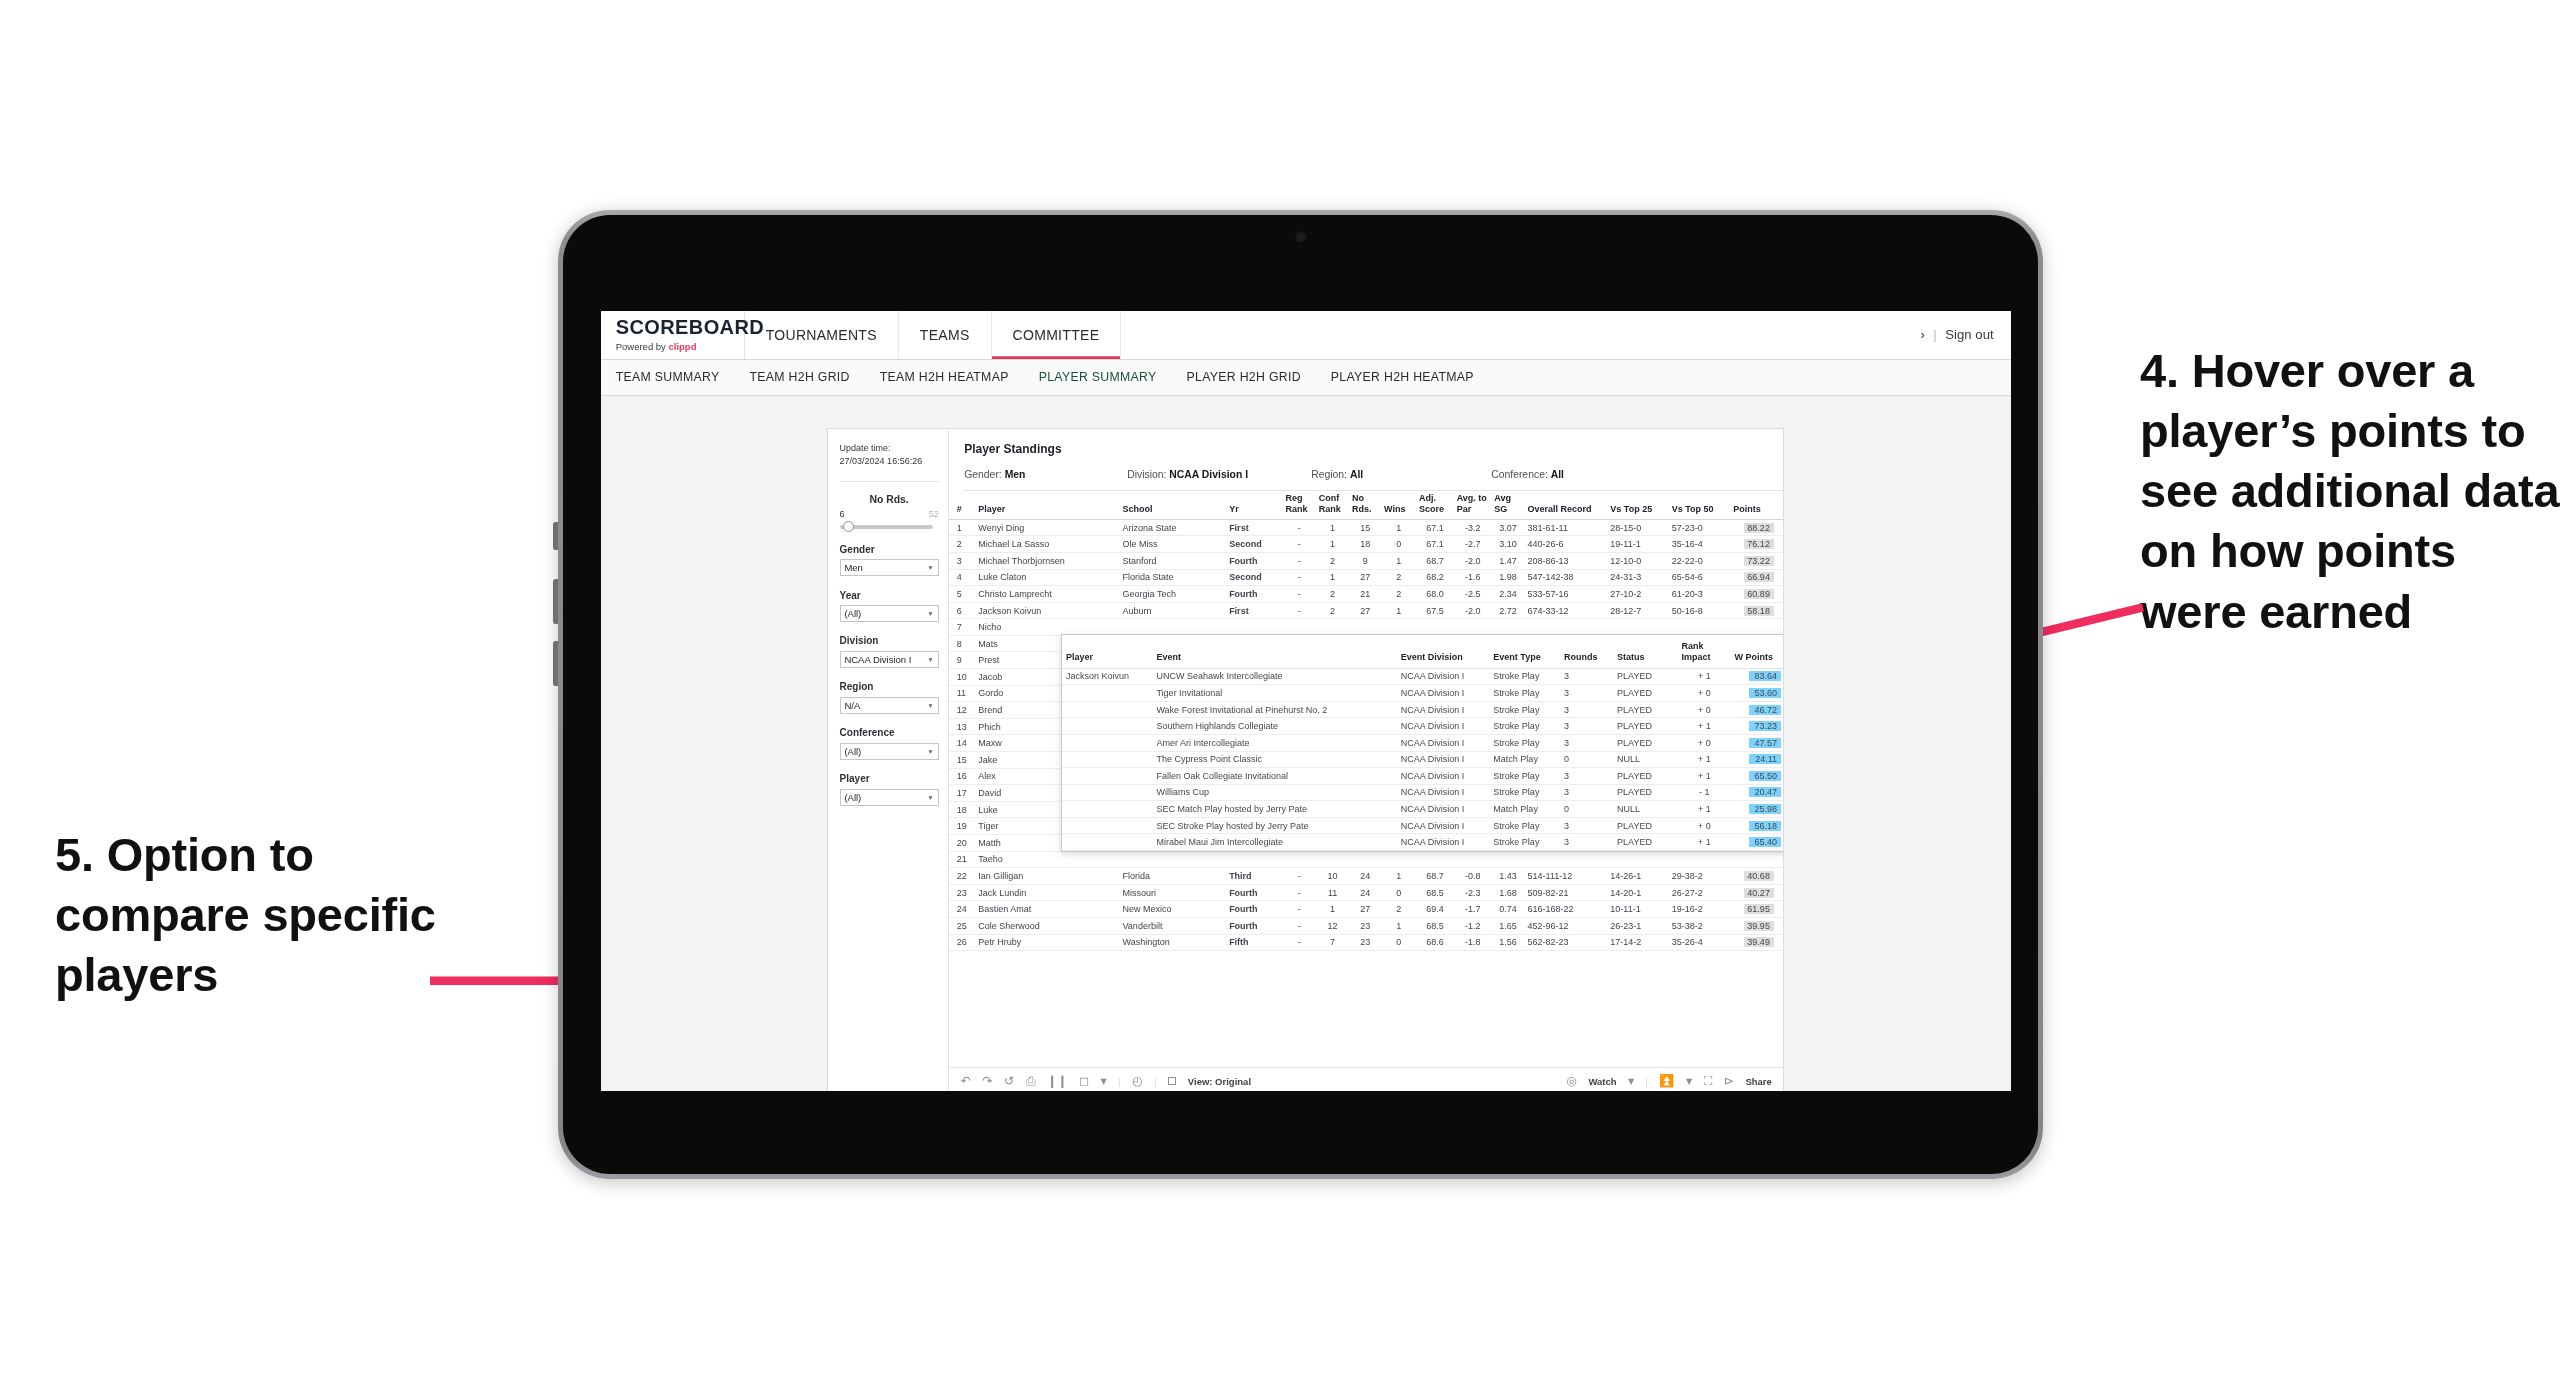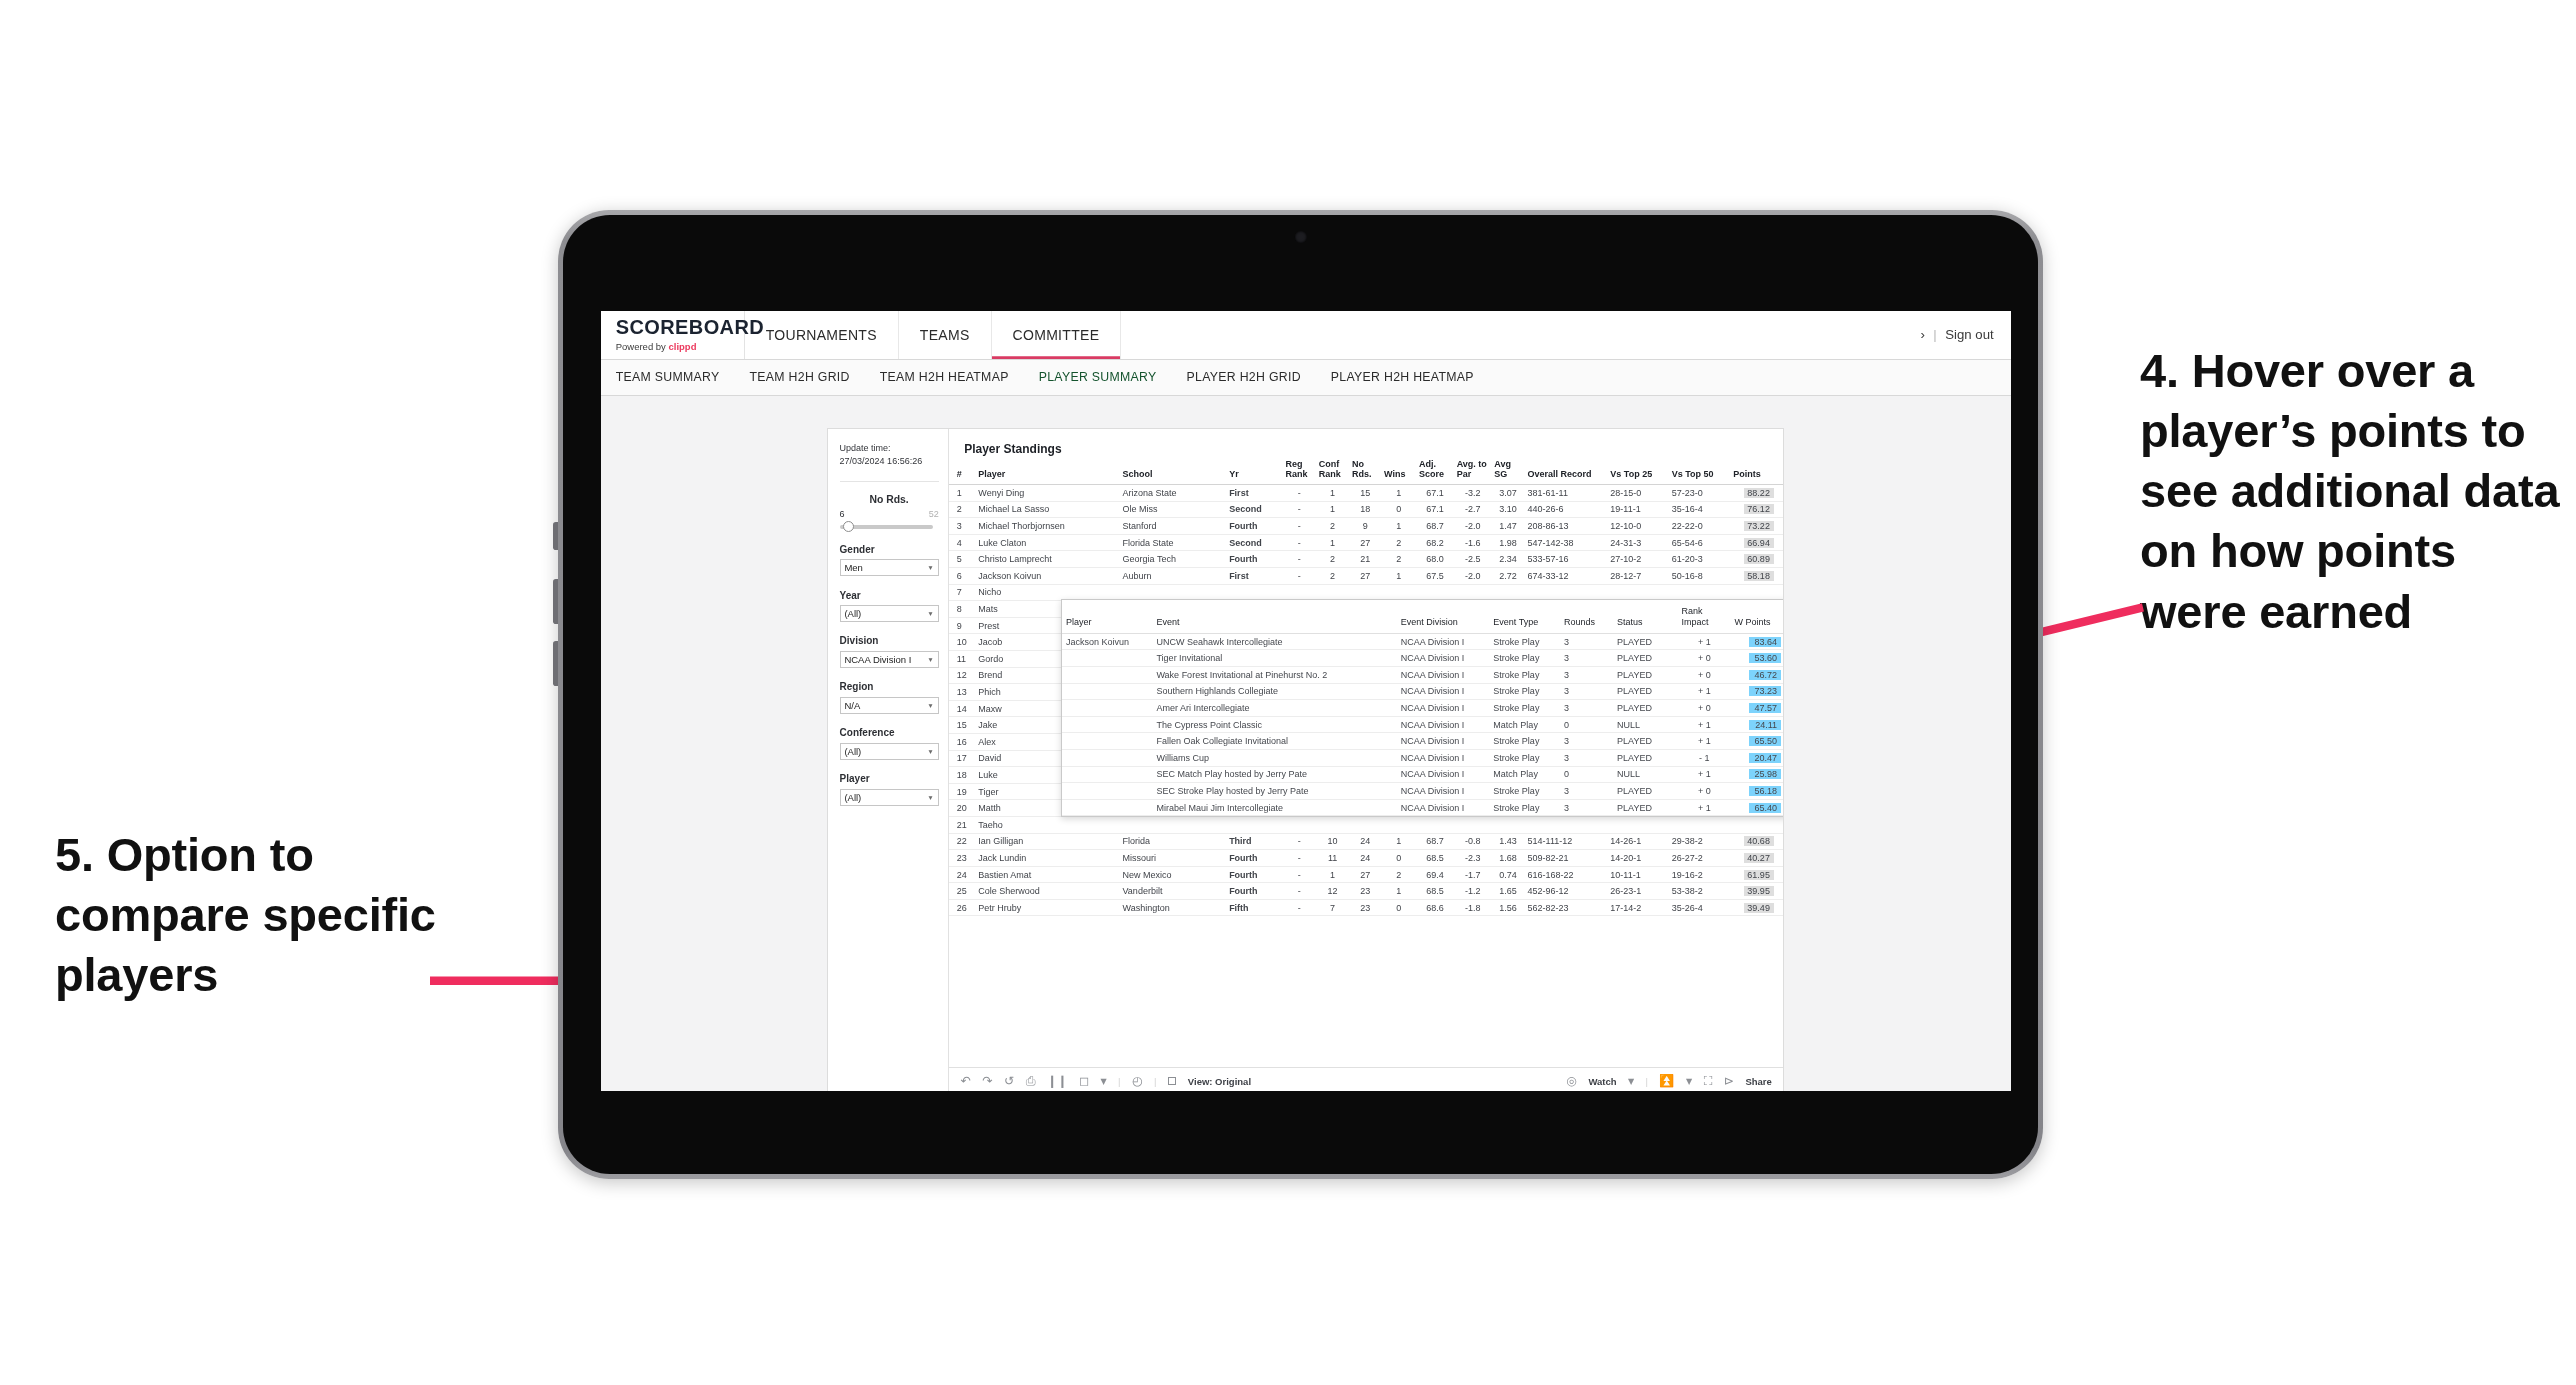--- a/index.html
+++ b/index.html
@@ -211,21 +211,21 @@
     left: 112px; top: 143px;
     width: 732px; height: 218px;
     background: #ffffff;
     border: 0.9px solid #c9c9c9;
     box-shadow: 0 1.9px 6.6px rgba(0,0,0,0.16);
     overflow: hidden;
     z-index: 30;
   }
   table.tt { width: 100%; border-collapse: collapse; table-layout: fixed; }
   table.tt th {
-    font-size: 9px; font-weight: 400; color: #1d2026;
+    font-size: 9px; font-weight: 700; color: #1d2026;
     text-align: left; padding: 6.6px 3.8px 5.7px 3.8px; vertical-align: bottom; line-height:1.15;
     border-bottom: 0.9px solid #e0e0e0;
   }
   table.tt td {
     font-size: 9px; color: #45484e; padding: 2.8px 3.8px;
     border-bottom: 0.9px solid #ededed; white-space: nowrap; overflow: hidden;
   }
   .t-player { width: 87px; }
   .t-event  { width: 235px; }
   .t-div    { width: 89px; }
@@ -375,20 +375,38 @@
                 <div class="select">
                   <span>(All)</span>
                   <span class="caret">▼</span>
                 </div>
               </div>
             </div>
 
             <div id="main">
               <div id="main-head">
                 <div id="main-title">Player Standings</div>
+                <div id="filter-row">
+                  <div class="fitem">
+                    <span>Gender:</span>
+                    <span class="fv">Men</span>
+                  </div>
+                  <div class="fitem">
+                    <span>Division:</span>
+                    <span class="fv">NCAA Division I</span>
+                  </div>
+                  <div class="fitem">
+                    <span>Region:</span>
+                    <span class="fv">All</span>
+                  </div>
+                  <div class="fitem">
+                    <span>Conference:</span>
+                    <span class="fv">All</span>
+                  </div>
+                </div>
               </div>
 
               <div id="table-scroll">
                 <table class="std">
                   <thead>
                     <tr>
                       <th class="c-num">#</th>
                       <th class="c-player">Player</th>
                       <th class="c-school">School</th>
                       <th class="c-yr">Yr</th>

